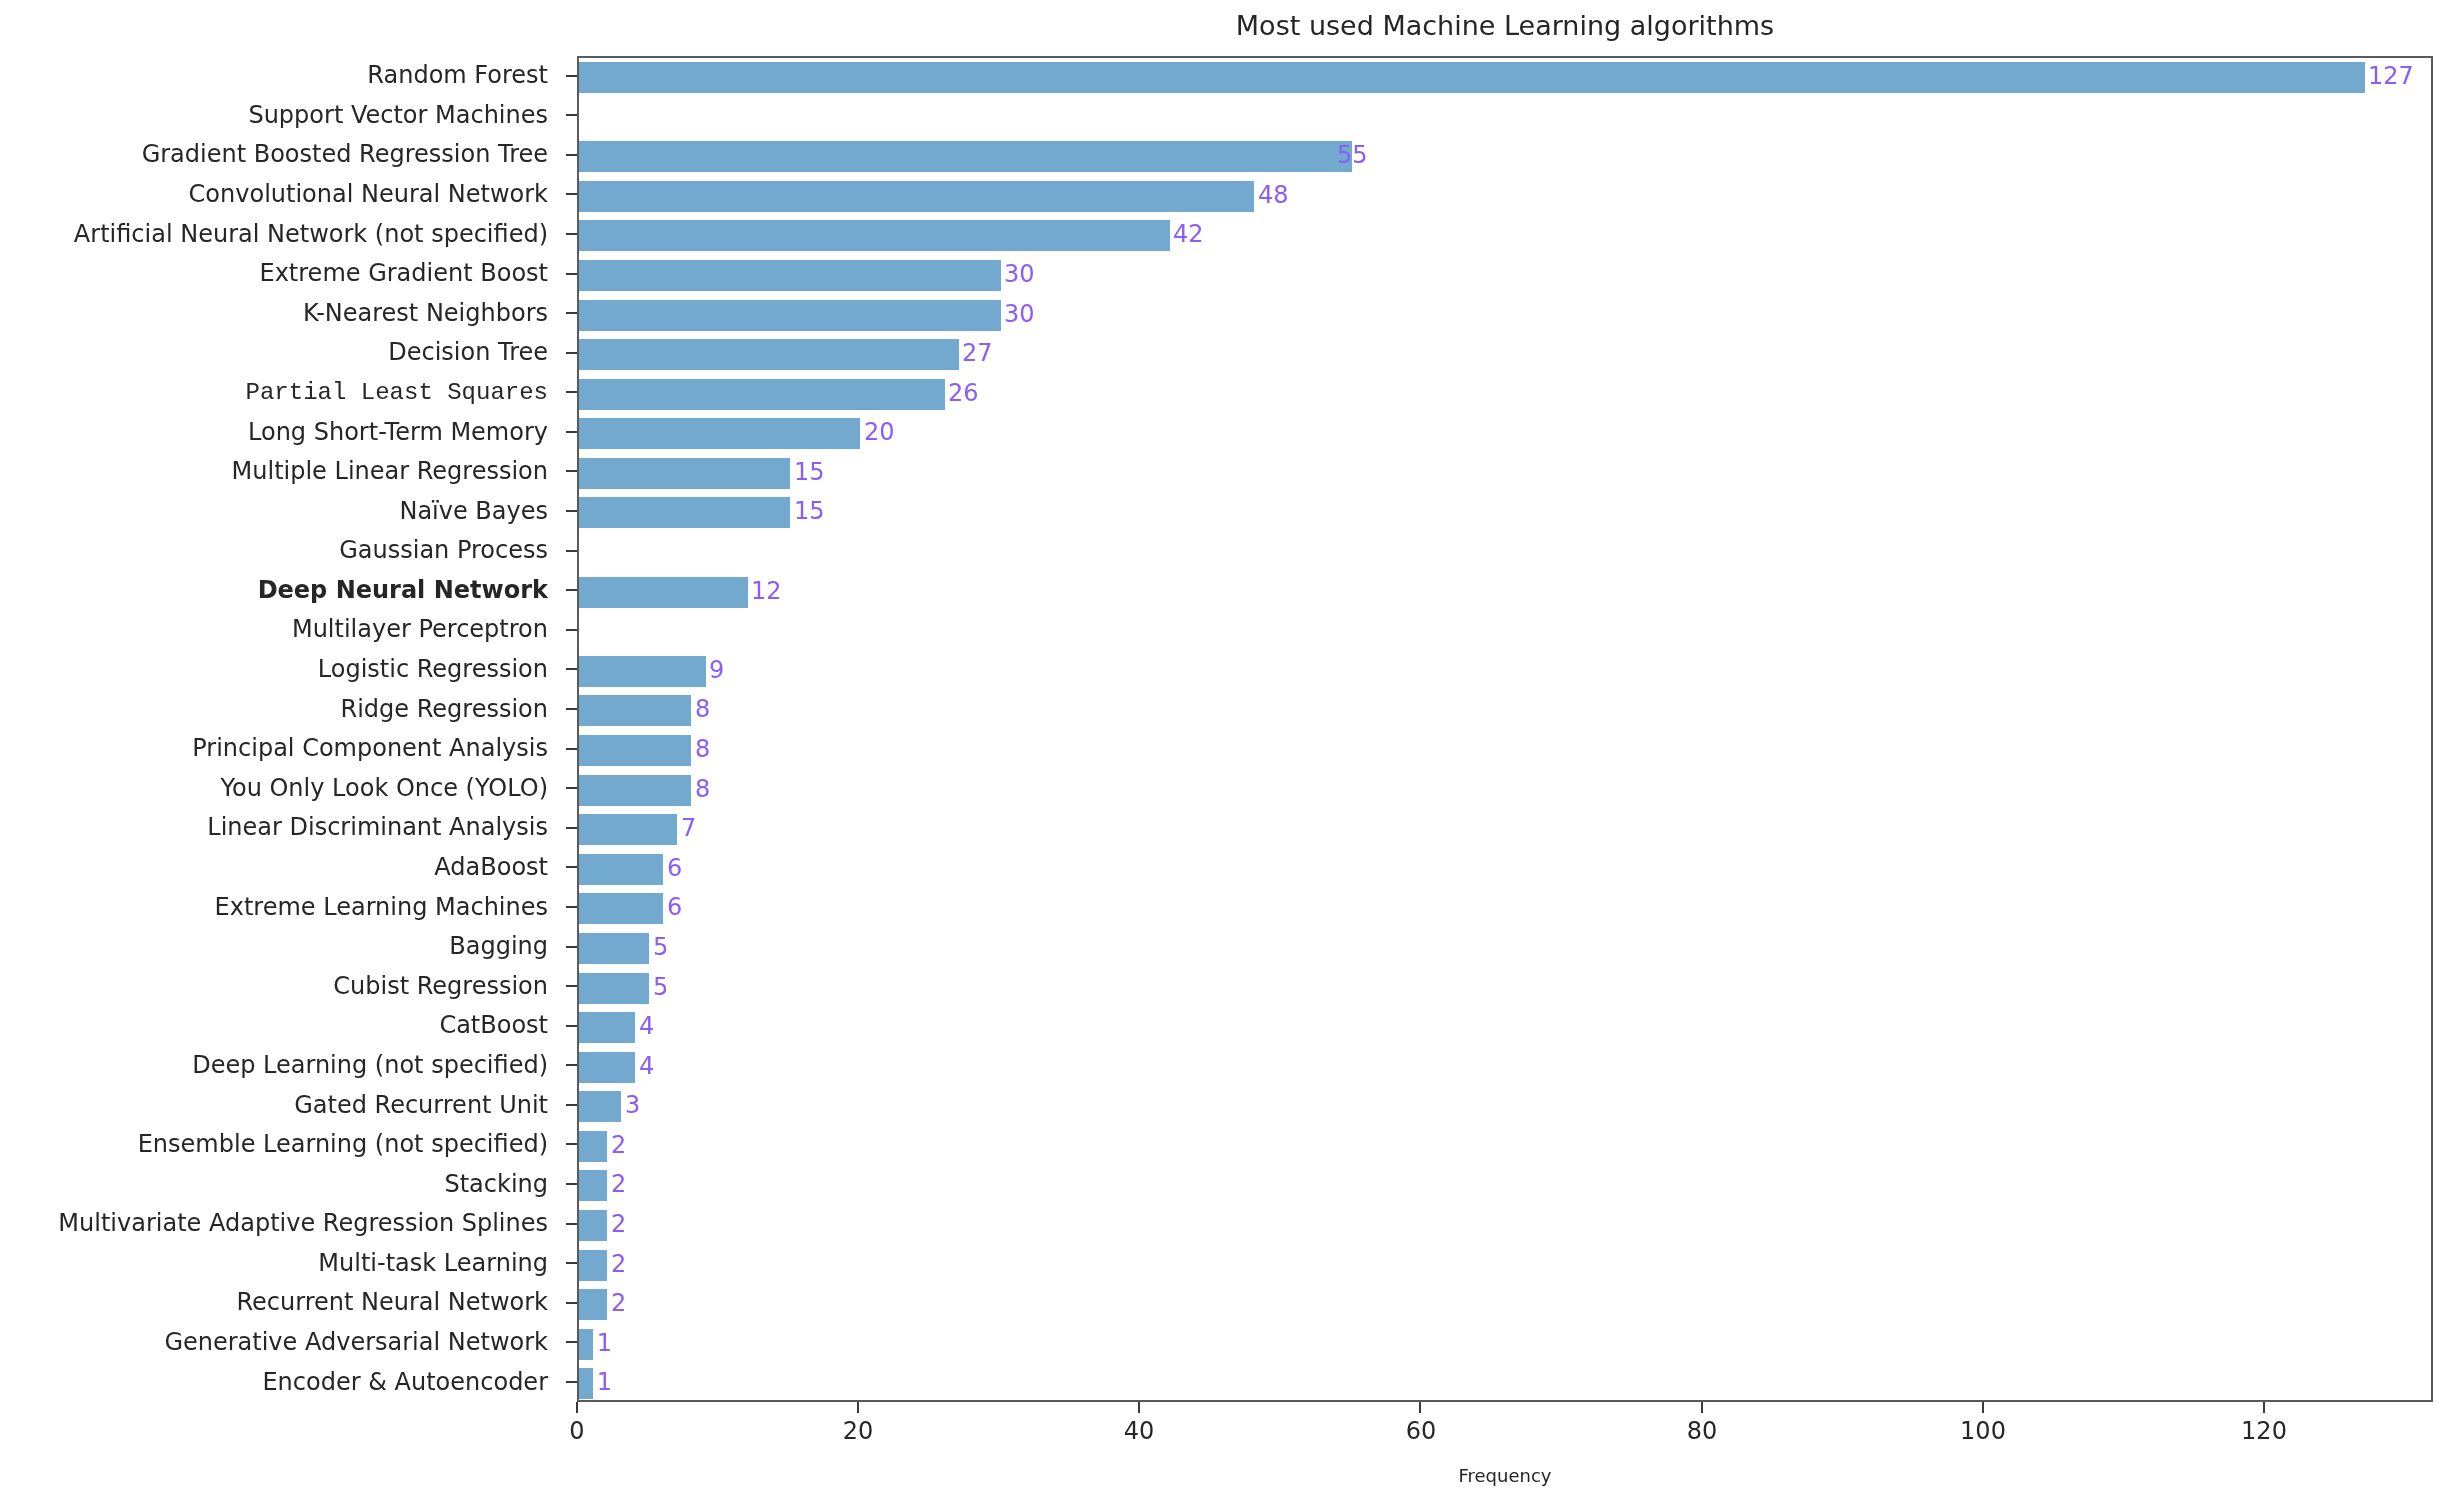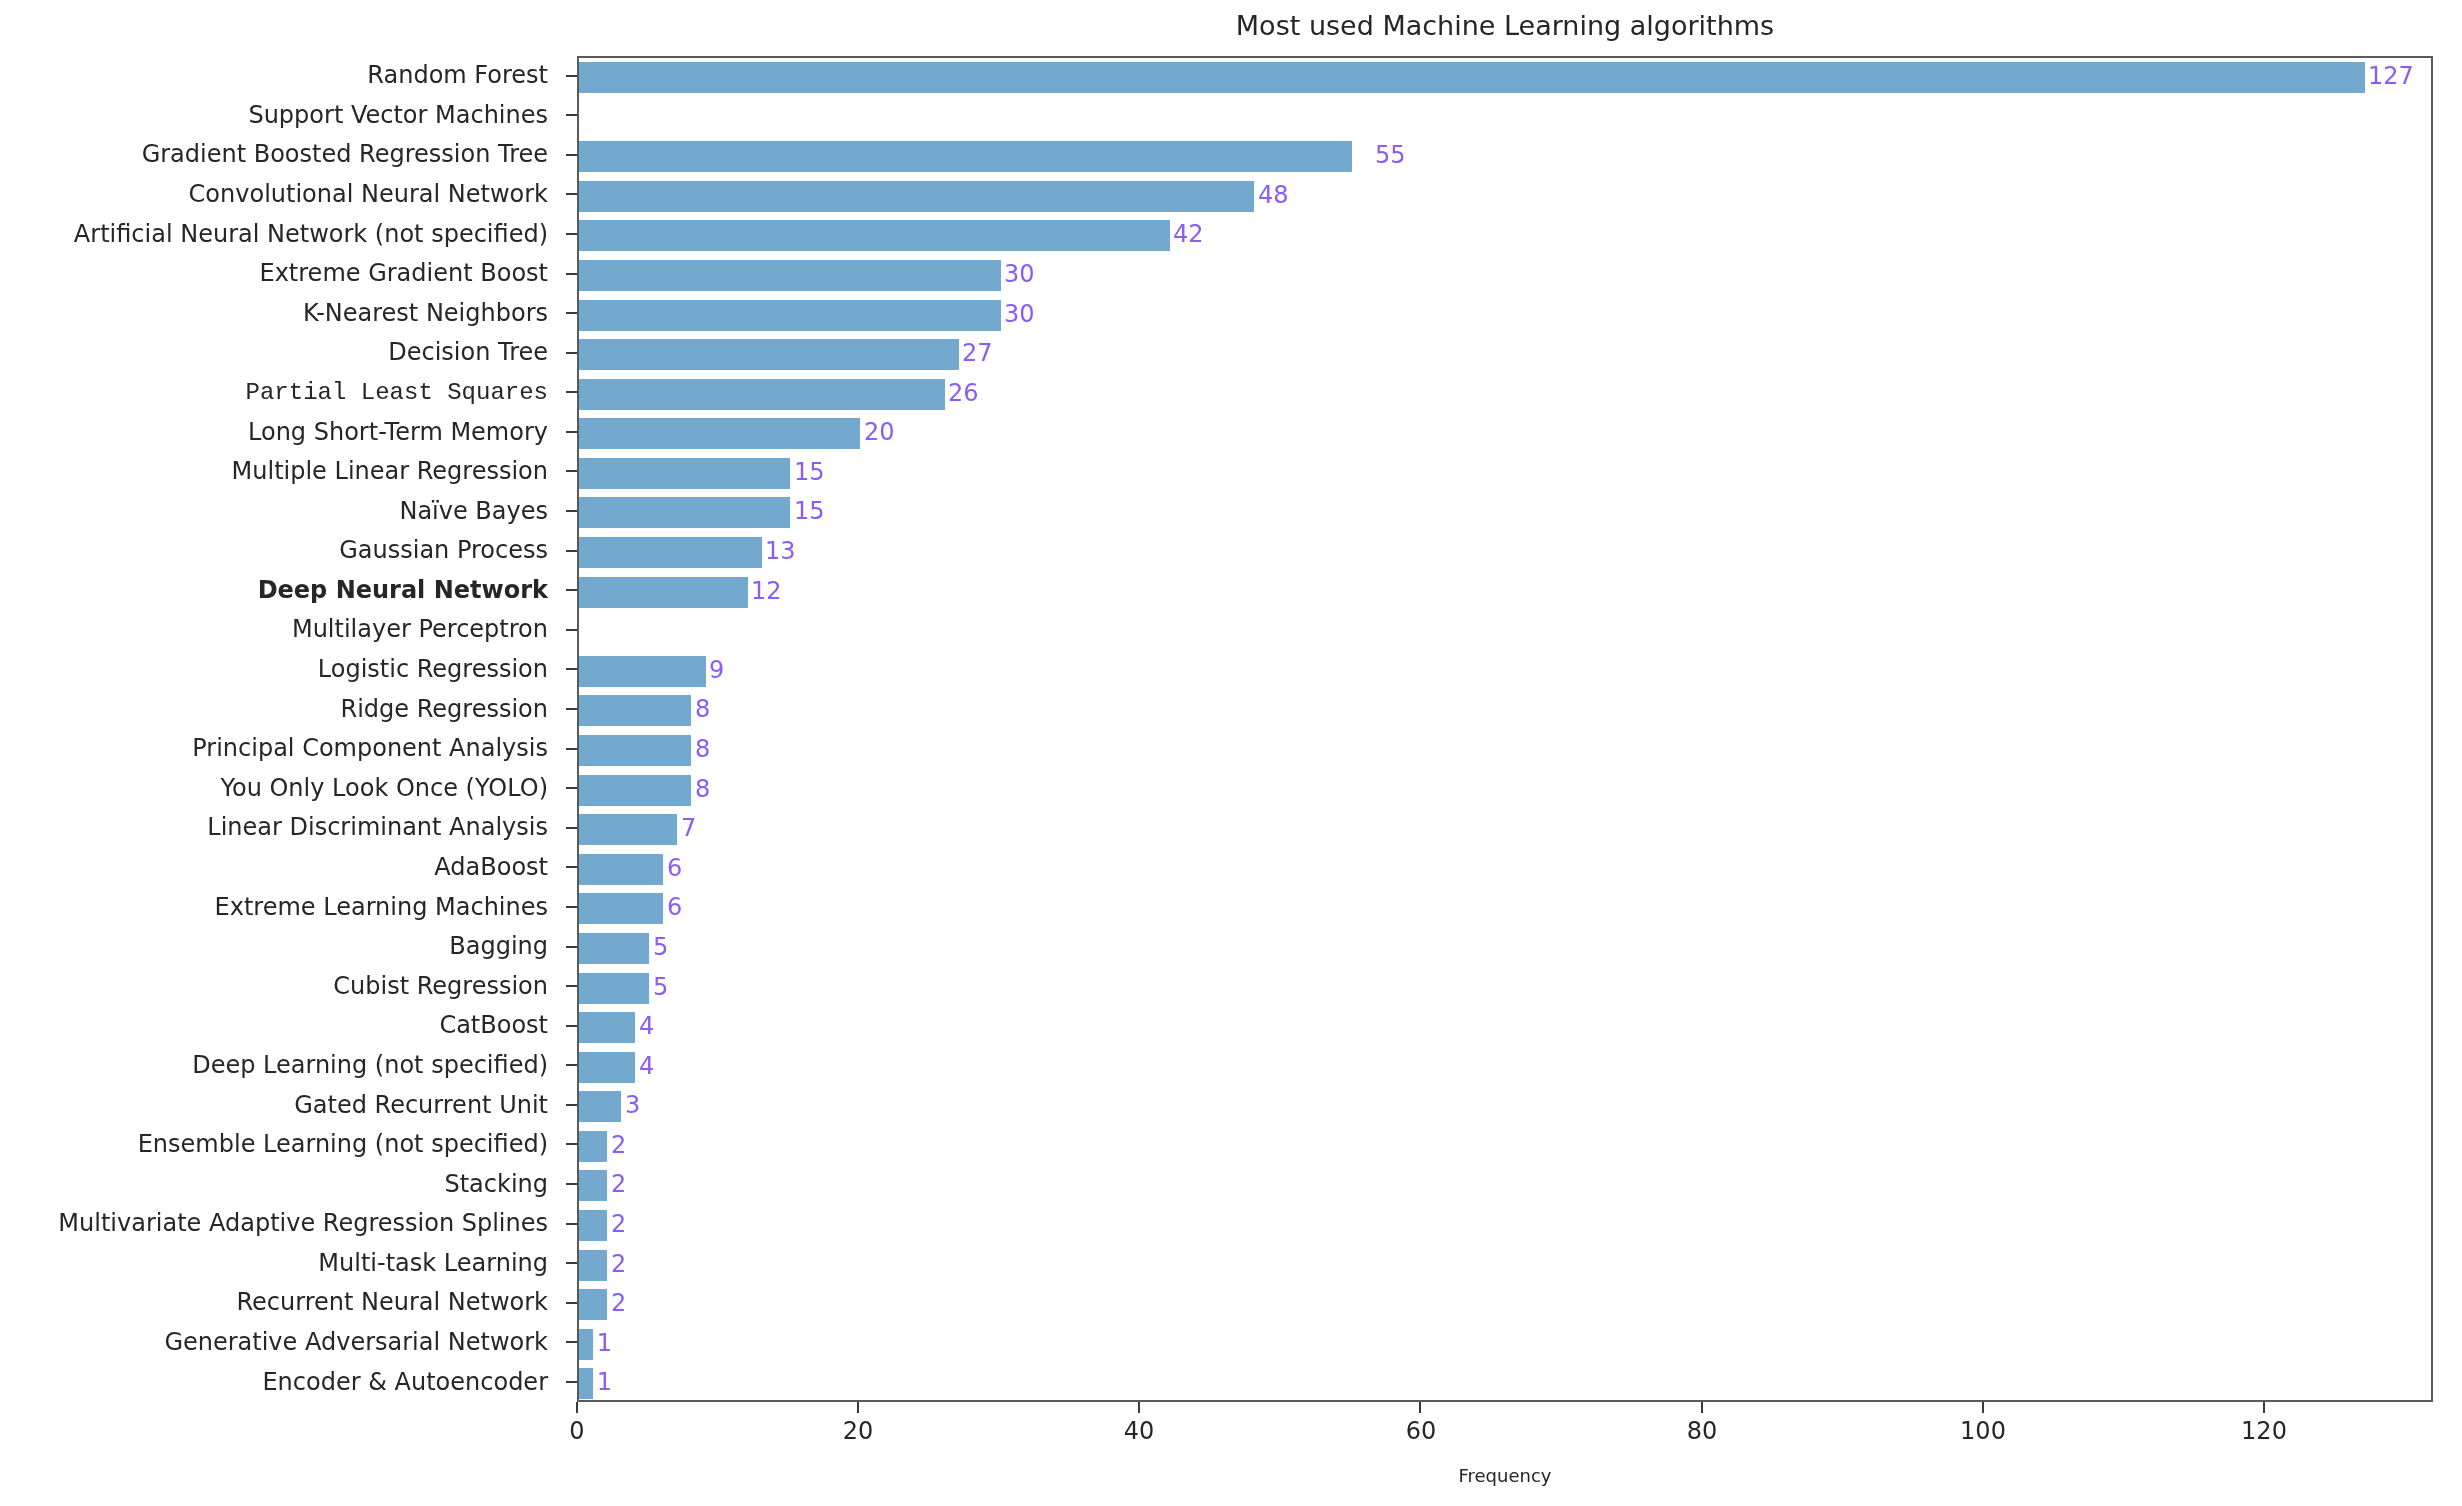--- a/index.html
+++ b/index.html
@@ -231,21 +231,21 @@
     </div>
 
   <div id="plot-area">
     <div id="bars-layer">
         <div class="bar-row" style="top: 0px; height: 40px;">
           <div class="bar-rect" style="width: 1786px; top: 4.4px; height: 31px; background: rgb(116, 169, 207);"></div>
           <div class="bar-value" style="left: 1789px; top: 2.8px;">127</div>
         </div>
         <div class="bar-row" style="top: 79px; height: 40px;">
           <div class="bar-rect" style="width: 773px; top: 4.4px; height: 31px; background: rgb(116, 169, 207);"></div>
-          <div class="bar-value" style="left: 796px; top: 2.8px;">55</div>
+          <div class="bar-value" style="left: 758px; top: 2.8px;">55</div>
         </div>
         <div class="bar-row" style="top: 119px; height: 40px;">
           <div class="bar-rect" style="width: 675px; top: 4.4px; height: 31px; background: rgb(116, 169, 207);"></div>
           <div class="bar-value" style="left: 679px; top: 2.8px;">48</div>
         </div>
         <div class="bar-row" style="top: 158px; height: 40px;">
           <div class="bar-rect" style="width: 591px; top: 4.4px; height: 31px; background: rgb(116, 169, 207);"></div>
           <div class="bar-value" style="left: 594px; top: 2.8px;">42</div>
         </div>
         <div class="bar-row" style="top: 198px; height: 40px;">
@@ -268,24 +268,20 @@
           <div class="bar-rect" style="width: 281px; top: 4.4px; height: 31px; background: rgb(116, 169, 207);"></div>
           <div class="bar-value" style="left: 285px; top: 2.8px;">20</div>
         </div>
         <div class="bar-row" style="top: 396px; height: 40px;">
           <div class="bar-rect" style="width: 211px; top: 4.4px; height: 31px; background: rgb(116, 169, 207);"></div>
           <div class="bar-value" style="left: 215px; top: 2.8px;">15</div>
         </div>
         <div class="bar-row" style="top: 435px; height: 40px;">
           <div class="bar-rect" style="width: 211px; top: 4.4px; height: 31px; background: rgb(116, 169, 207);"></div>
           <div class="bar-value" style="left: 215px; top: 2.8px;">15</div>
-        </div>
-        <div class="bar-row" style="top: 475px; height: 40px;">
-          <div class="bar-rect" style="width: 183px; top: 4.4px; height: 31px; background: rgb(116, 169, 207);"></div>
-          <div class="bar-value" style="left: 186px; top: 2.8px;">13</div>
         </div>
         <div class="bar-row" style="top: 515px; height: 40px;">
           <div class="bar-rect" style="width: 169px; top: 4.4px; height: 31px; background: rgb(116, 169, 207);"></div>
           <div class="bar-value" style="left: 172px; top: 2.8px;">12</div>
         </div>
         <div class="bar-row" style="top: 594px; height: 40px;">
           <div class="bar-rect" style="width: 127px; top: 4.4px; height: 31px; background: rgb(116, 169, 207);"></div>
           <div class="bar-value" style="left: 130px; top: 2.8px;">9</div>
         </div>
         <div class="bar-row" style="top: 633px; height: 40px;">

